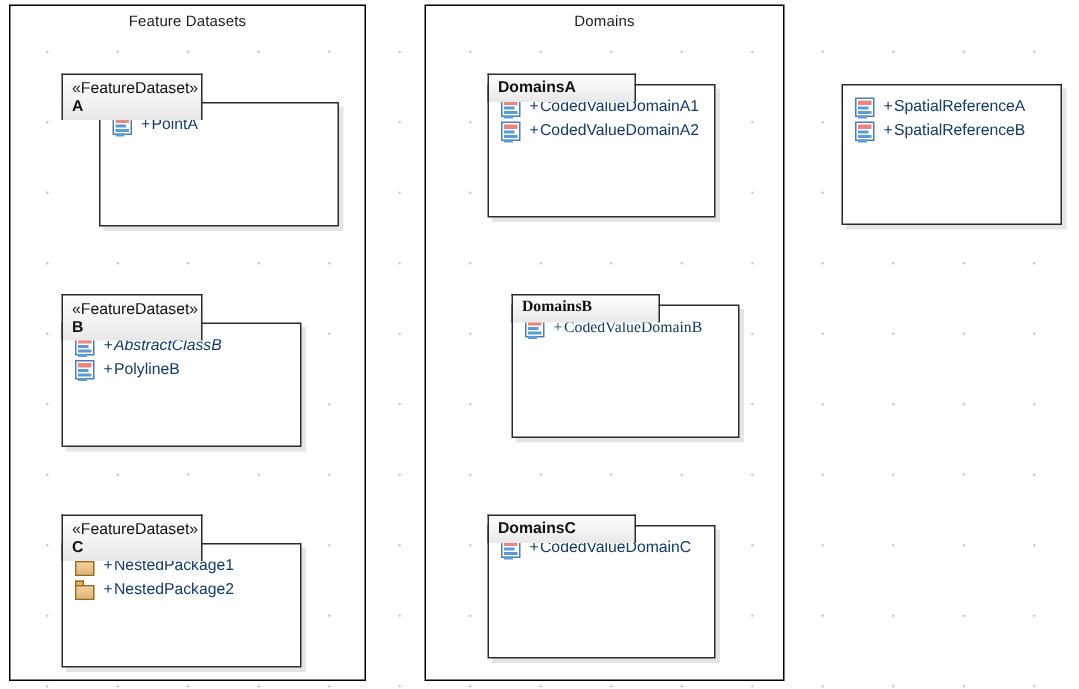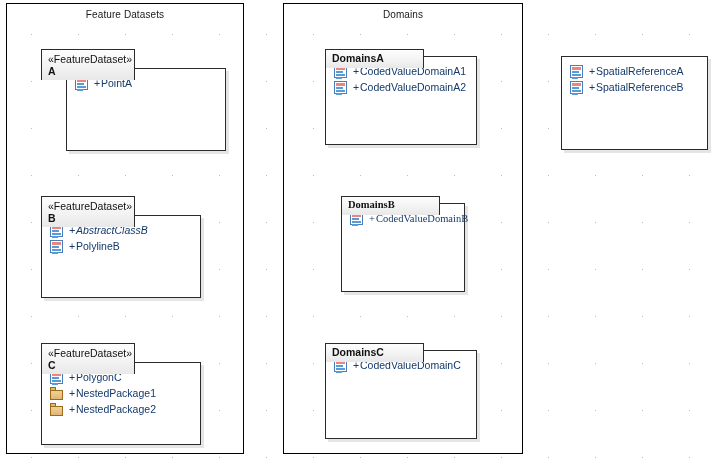--- a/index.html
+++ b/index.html
@@ -216,31 +216,20 @@
     </div>
   </div>
 
   <div class="package" style="left:41px; top:331px; width:160px; height:114px;">
     <div class="pkg-tab" style="width:94px; height:31px;">
       <span class="pkg-stereotype">«FeatureDataset»</span>
       <span class="pkg-name">C</span>
     </div>
     <div class="pkg-body" style="top:31px; width:160px; height:83px;">
       <div class="member">
-        <span class="icon icon-class">
-          <span class="band"></span>
-            <span class="row r1"></span>
-            <span class="row r2"></span>
-            <span class="row r3"></span>
-        </span>
-        <span class="member-label">
-          <span class="vis">+</span><span>PolygonC</span>
-        </span>
-      </div>
-      <div class="member">
         <span class="icon icon-folder">
           <span class="tab"></span>
             <span class="main"></span>
         </span>
         <span class="member-label">
           <span class="vis">+</span><span>NestedPackage1</span>
         </span>
       </div>
       <div class="member">
         <span class="icon icon-folder">
@@ -281,21 +270,21 @@
           <span class="vis">+</span><span>CodedValueDomainA2</span>
         </span>
       </div>
     </div>
   </div>
 
   <div class="package" style="left:341px; top:184px; width:152px; height:108px;font-family:Liberation Serif, serif;">
     <div class="pkg-tab" style="width:99px; height:19px; padding-top:2px;">
       <span class="pkg-name">DomainsB</span>
     </div>
-    <div class="pkg-body" style="top:19px; width:124px; height:89px;">
+    <div class="pkg-body" style="top:19px; width:152px; height:89px;">
       <div class="member">
         <span class="icon icon-class">
           <span class="band"></span>
             <span class="row r1"></span>
             <span class="row r2"></span>
             <span class="row r3"></span>
         </span>
         <span class="member-label">
           <span class="vis">+</span><span>CodedValueDomainB</span>
         </span>

